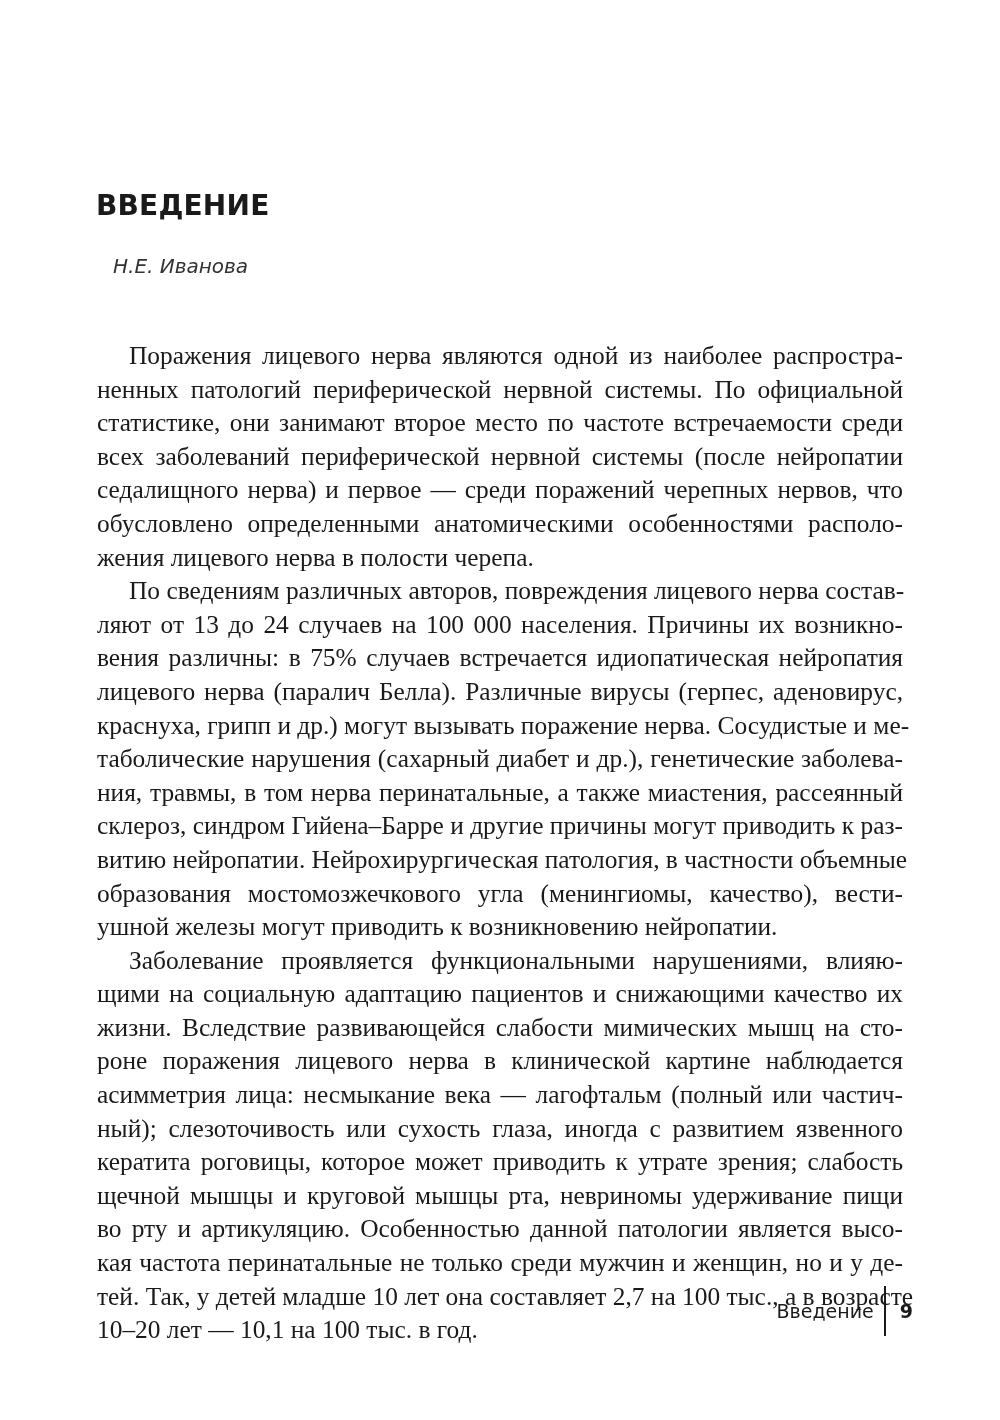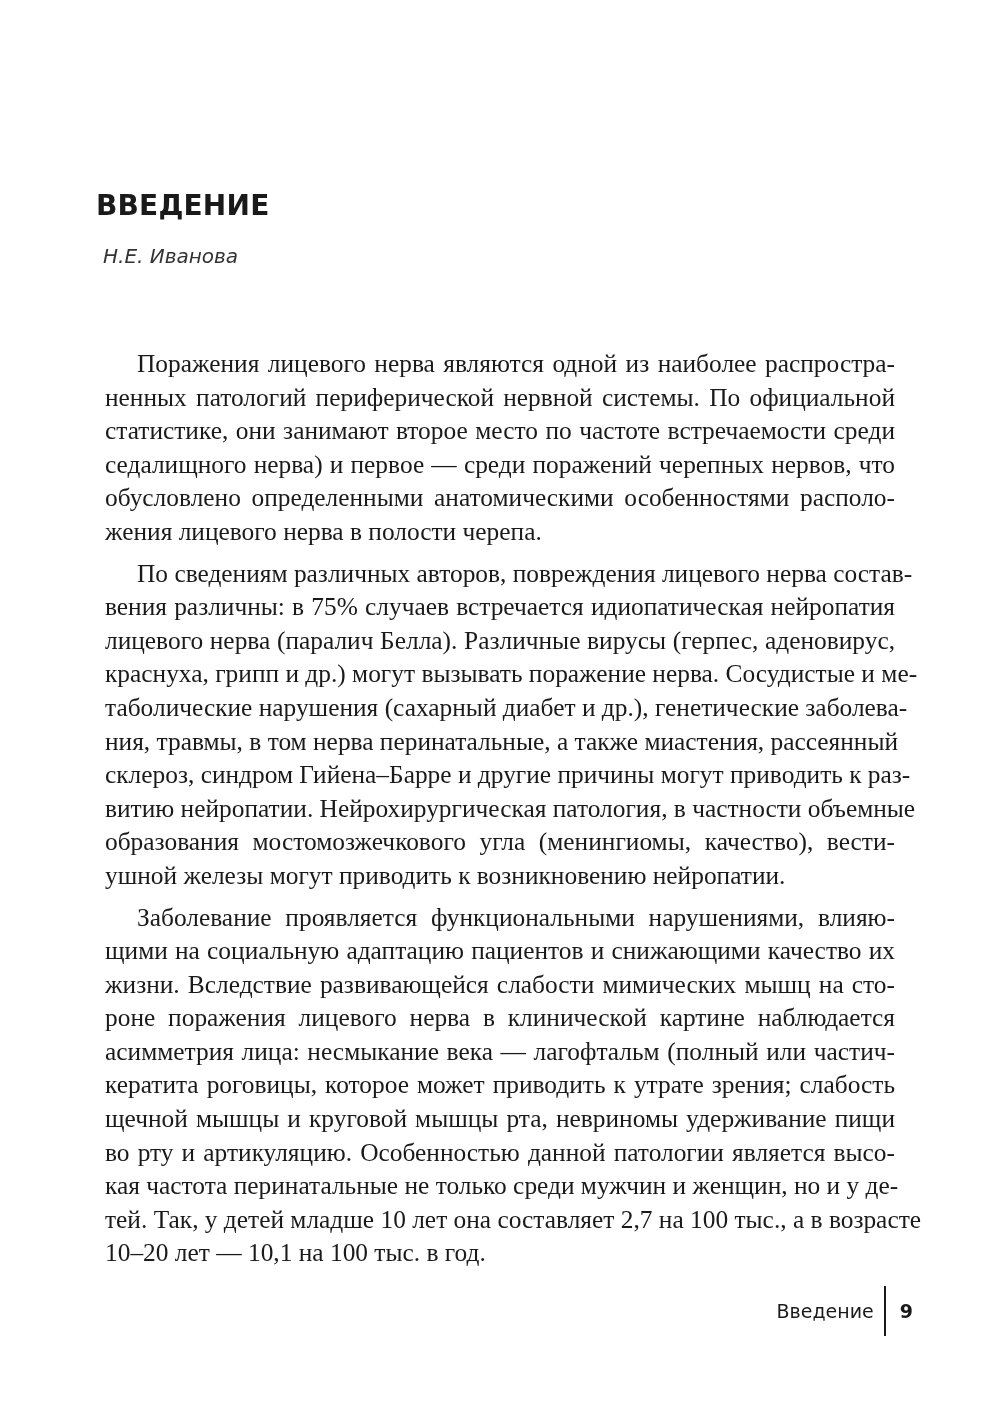--- a/index.html
+++ b/index.html
@@ -28,39 +28,39 @@
       font-weight: bold;
       font-size: 28px;
       letter-spacing: 0.2px;
       color: #1a1a1a;
       line-height: 40px;
     }
     .author {
       position: absolute;
       left: 97px;
       top: 236px;
-      margin: 6px;
+      margin: 16px;
       font-family: "DejaVu Sans", sans-serif;
       font-style: italic;
       font-size: 20px;
       color: #333;
       line-height: 28px;
     }
     .body-text {
       position: absolute;
       left: 97px;
       top: 339px;
       width: 806px;
       font-family: "Liberation Serif", serif;
       font-size: 25.4px;
       line-height: 33.6px;
       color: #1a1a1a;
     }
     .para {
-      margin: 8px;
+      margin: 0;
     }
     .line {
       display: block;
       white-space: nowrap;
       text-align: justify;
       text-align-last: justify;
     }
     .line.last {
       text-align-last: left;
     }
@@ -101,44 +101,47 @@
 
   <h1 class="chapter-title">ВВЕДЕНИЕ</h1>
   <p class="author">Н.Е. Иванова</p>
 
   <div class="body-text">
 
     <p class="para">
       <span class="line indent">Поражения лицевого нерва являются одной из наиболее распростра-</span>
       <span class="line">ненных патологий периферической нервной системы. По официальной</span>
       <span class="line">статистике, они занимают второе место по частоте встречаемости среди</span>
+      <span class="line">всех заболеваний периферической нервной системы (после нейропатии</span>
       <span class="line">седалищного нерва) и первое — среди поражений черепных нервов, что</span>
       <span class="line">обусловлено определенными анатомическими особенностями располо-</span>
       <span class="line last">жения лицевого нерва в полости черепа.</span>
     </p>
 
     <p class="para">
       <span class="line indent">По сведениям различных авторов, повреждения лицевого нерва состав-</span>
+      <span class="line">ляют от 13 до 24 случаев на 100 000 населения. Причины их возникно-</span>
       <span class="line">вения различны: в 75% случаев встречается идиопатическая нейропатия</span>
       <span class="line">лицевого нерва (паралич Белла). Различные вирусы (герпес, аденовирус,</span>
       <span class="line">краснуха, грипп и др.) могут вызывать поражение нерва. Сосудистые и ме-</span>
       <span class="line">таболические нарушения (сахарный диабет и др.), генетические заболева-</span>
       <span class="line">ния, травмы, в том нерва перинатальные, а также миастения, рассеянный</span>
       <span class="line">склероз, синдром Гийена–Барре и другие причины могут приводить к раз-</span>
       <span class="line">витию нейропатии. Нейрохирургическая патология, в частности объемные</span>
       <span class="line">образования мостомозжечкового угла (менингиомы, качество), вести-</span>
       <span class="line last">ушной железы могут приводить к возникновению нейропатии.</span>
     </p>
 
     <p class="para">
       <span class="line indent">Заболевание проявляется функциональными нарушениями, влияю-</span>
       <span class="line">щими на социальную адаптацию пациентов и снижающими качество их</span>
       <span class="line">жизни. Вследствие развивающейся слабости мимических мышц на сто-</span>
       <span class="line">роне поражения лицевого нерва в клинической картине наблюдается</span>
       <span class="line">асимметрия лица: несмыкание века — лагофтальм (полный или частич-</span>
+      <span class="line">ный); слезоточивость или сухость глаза, иногда с развитием язвенного</span>
       <span class="line">кератита роговицы, которое может приводить к утрате зрения; слабость</span>
       <span class="line">щечной мышцы и круговой мышцы рта, невриномы удерживание пищи</span>
       <span class="line">во рту и артикуляцию. Особенностью данной патологии является высо-</span>
       <span class="line">кая частота перинатальные не только среди мужчин и женщин, но и у де-</span>
       <span class="line">тей. Так, у детей младше 10 лет она составляет 2,7 на 100 тыс., а в возрасте</span>
       <span class="line last">10–20 лет — 10,1 на 100 тыс. в год.</span>
     </p>
 
   </div>
 

